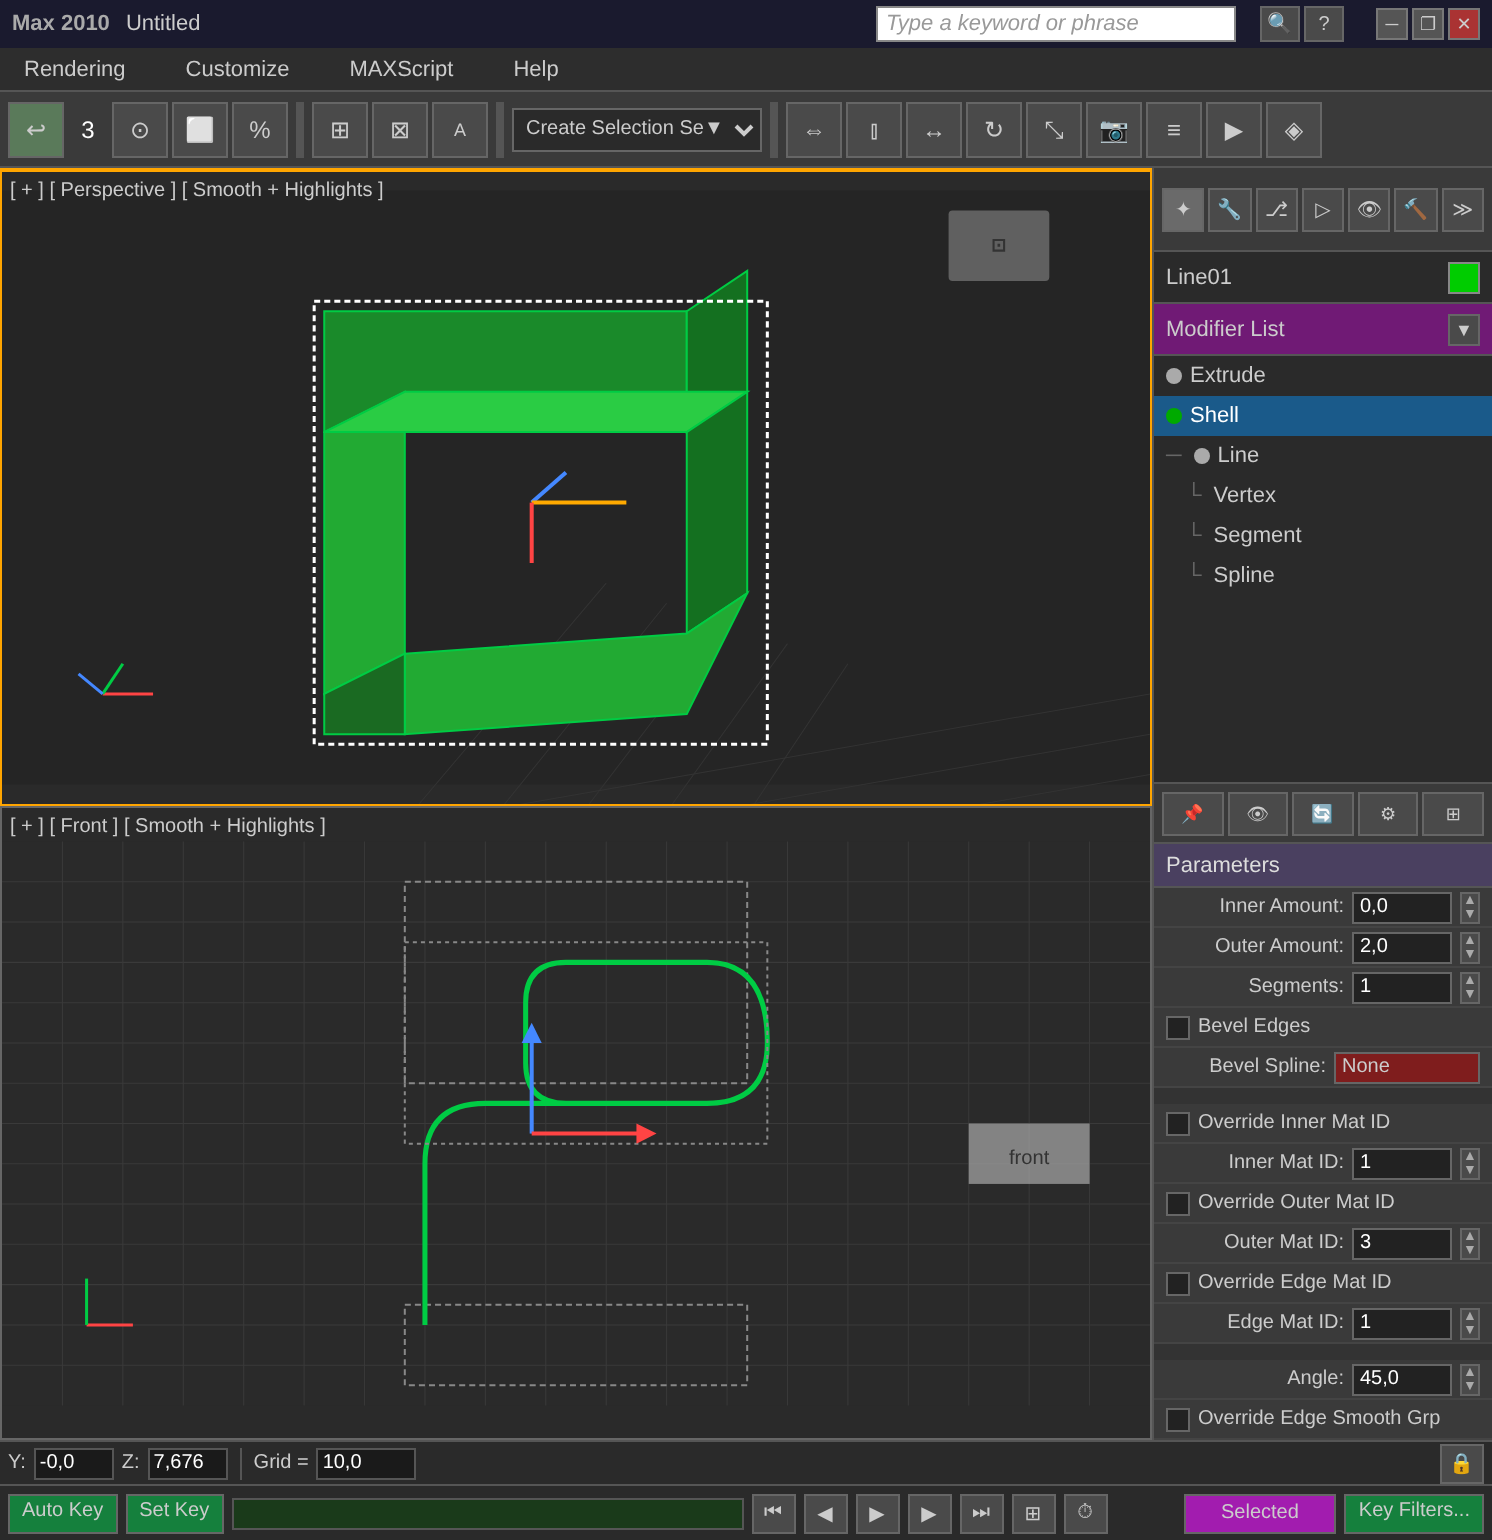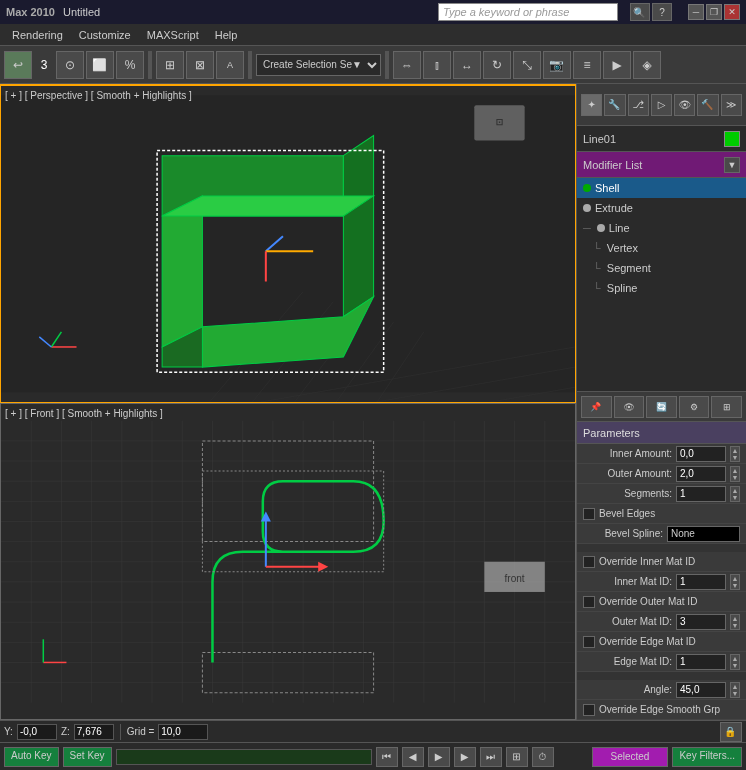--- a/index.html
+++ b/index.html
@@ -50,21 +50,21 @@
       font-size: 9px; color: #ccc; cursor: pointer;
     }
 
     
     #menubar {
       height: 22px;
       background: #2d2d2d;
       display: flex;
       align-items: center;
       padding: 0 4px;
-      gap: 0;
+      gap: 14px;
       border-bottom: 1px solid #555;
     }
     .menu-item {
       padding: 2px 8px;
       color: #ccc;
       cursor: pointer;
       font-size: 11px;
     }
 
     
@@ -299,21 +299,21 @@
       height: 20px;
       display: flex;
       align-items: center;
       padding: 0 6px;
       gap: 4px;
       border-bottom: 1px solid #444;
     }
     .param-full-label { color: #ccc; font-size: 10px; width: 80px; text-align: right; }
     .param-dropdown {
       flex: 1; height: 16px;
-      background: #000000;
+      background: #7f1d1d;
       border: 1px solid #666;
       color: #ccc; font-size: 10px;
       display: flex; align-items: center; padding: 0 3px;
     }
     .section-gap { height: 8px; background: #333; }
 
     
     #statusbar {
       height: 22px;
       background: #2a2a2a;
@@ -563,27 +563,27 @@
       <span class="obj-name">Line01</span>
       <div class="color-swatch"></div>
     </div>
 
     <div id="modifier-list-bar">
       <span class="mod-list-label">Modifier List</span>
       <div class="mod-list-arrow">▼</div>
     </div>
 
     <div id="modifier-stack">
+      <div class="mod-item">
+        <div class="mod-dot light"></div>
+        <span>Extrude</span>
+      </div>
       <div class="mod-item selected">
         <div class="mod-dot green"></div>
         <span>Shell</span>
-      </div>
-      <div class="mod-item">
-        <div class="mod-dot light"></div>
-        <span>Extrude</span>
       </div>
       <div class="mod-item">
         <span class="tree-line">─</span>
         <div class="mod-dot light"></div>
         <span>Line</span>
       </div>
       <div class="mod-item sub">
         <span class="tree-line">└</span>
         <span>Vertex</span>
       </div>

